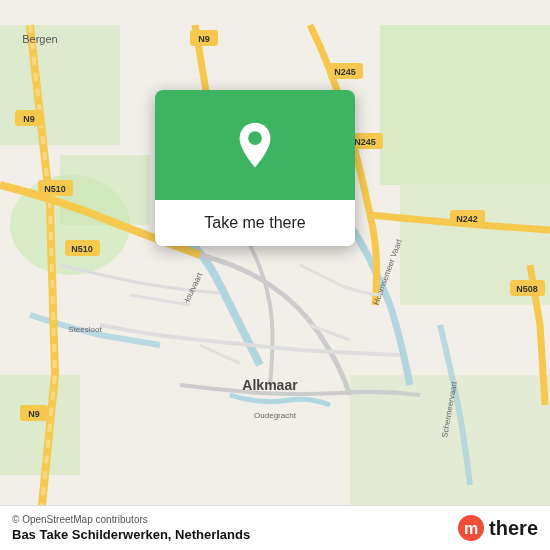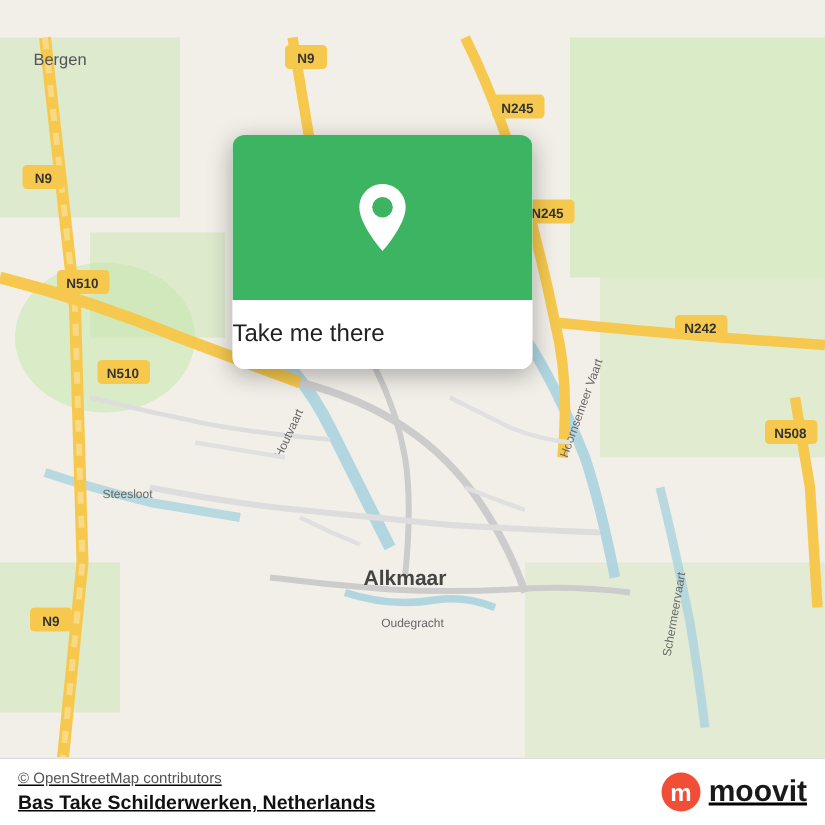--- a/index.html
+++ b/index.html
@@ -64,37 +64,36 @@
     #popup-button {
       display: block;
       width: 100%;
       padding: 14px 0;
       background: white;
       border: none;
       font-size: 16px;
       font-weight: 500;
       color: #222;
       cursor: pointer;
-      text-align: left;
+      text-align: center;
     }
 
     
     #bottom-bar {
       position: absolute;
       bottom: 0;
       left: 0;
       width: 100%;
       background: white;
       border-top: 1px solid #ddd;
       display: flex;
       align-items: center;
       justify-content: space-between;
       padding: 8px 12px;
       z-index: 10;
-      text-decoration: underline;
     }
 
     #bottom-left {
       display: flex;
       flex-direction: column;
     }
 
     #attribution {
       font-size: 10px;
       color: #555;
@@ -229,17 +228,17 @@
       <span id="attribution">© OpenStreetMap contributors</span>
       <span id="location-name">Bas Take Schilderwerken, Netherlands</span>
     </div>
 
     <div id="moovit-logo">
 
       <svg id="moovit-icon" viewBox="0 0 28 28" xmlns="http://www.w3.org/2000/svg">
         <circle cx="14" cy="14" r="13" fill="#f04e37"></circle>
         <text x="14" y="20" text-anchor="middle" font-size="16" font-weight="bold" fill="white" font-family="Arial">m</text>
       </svg>
-      <span id="moovit-text">moovit</span>
+      <span id="moovit-text">there</span>
     </div>
   </div>
 
 </div>
 
 </body></html>

